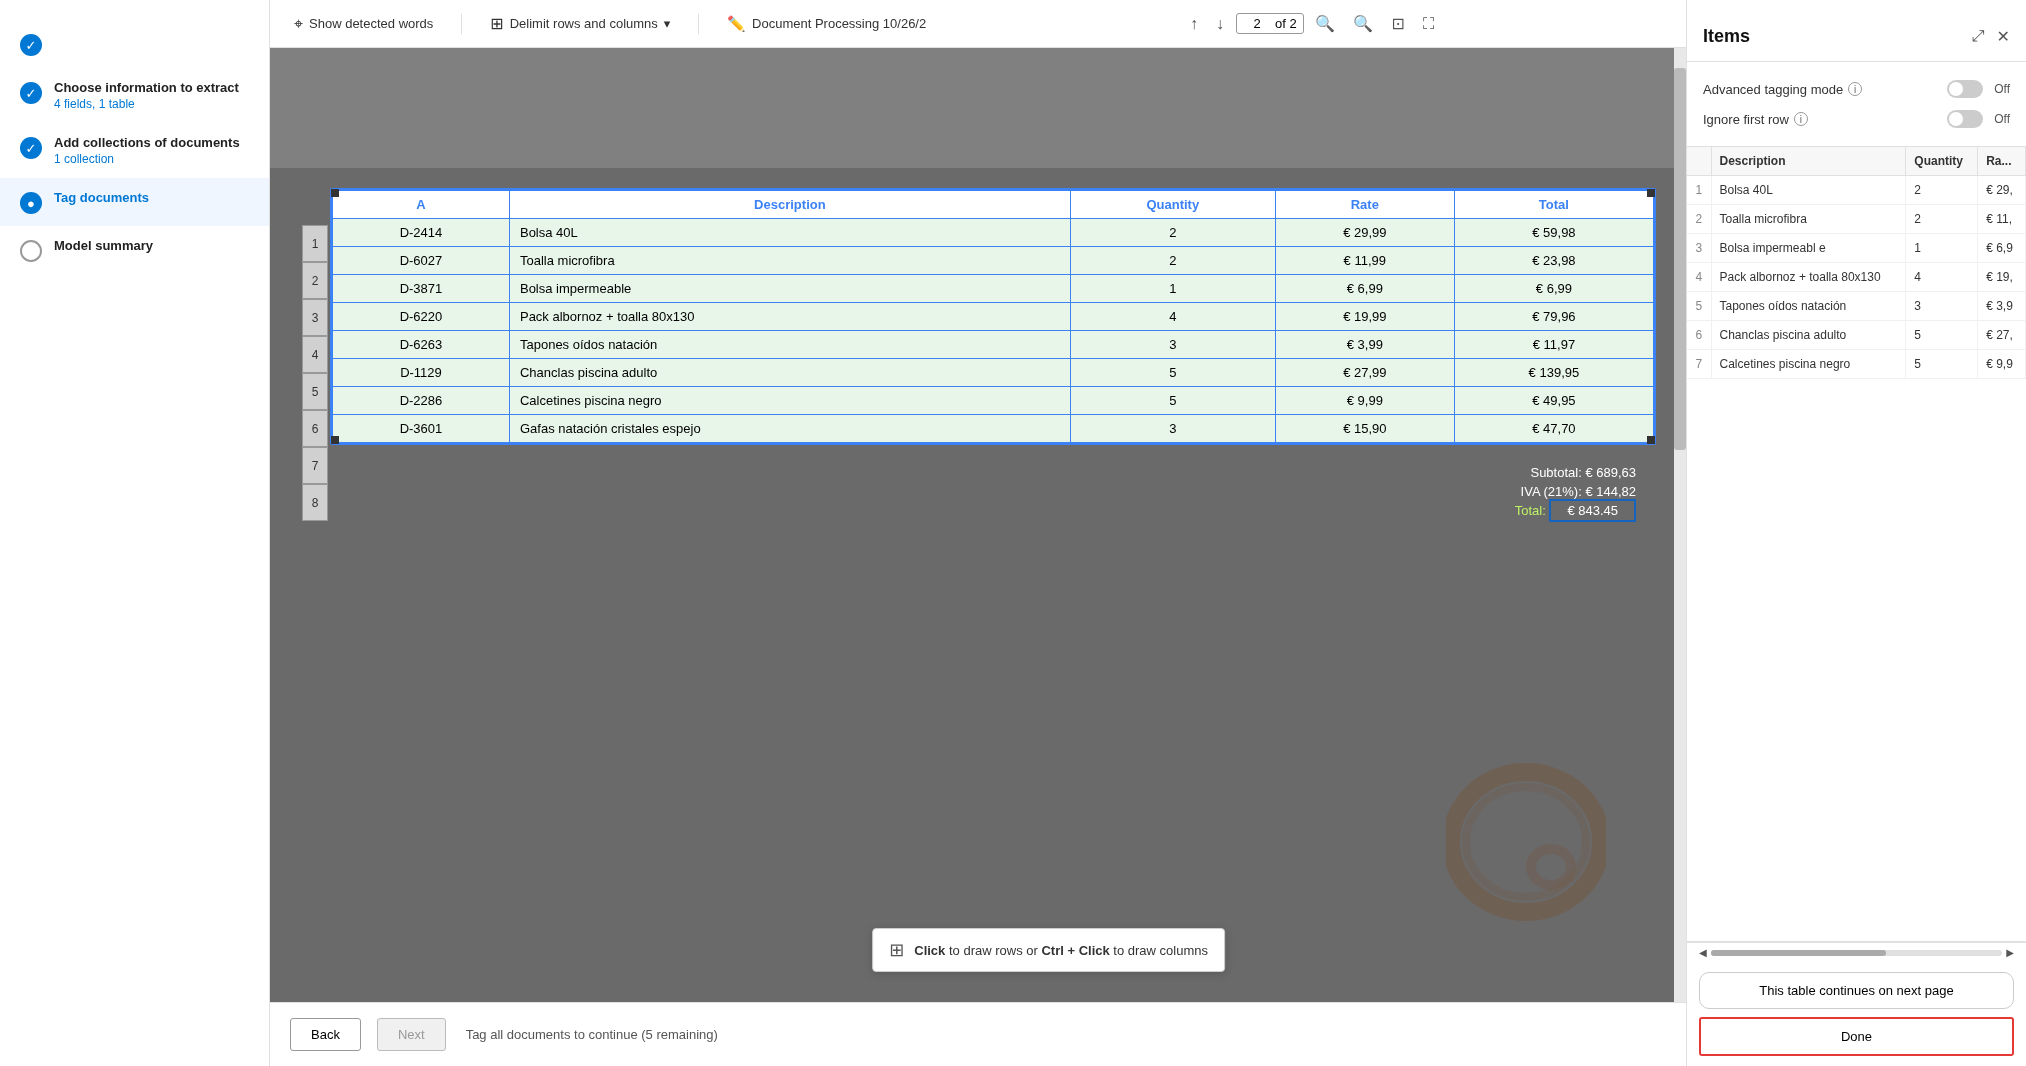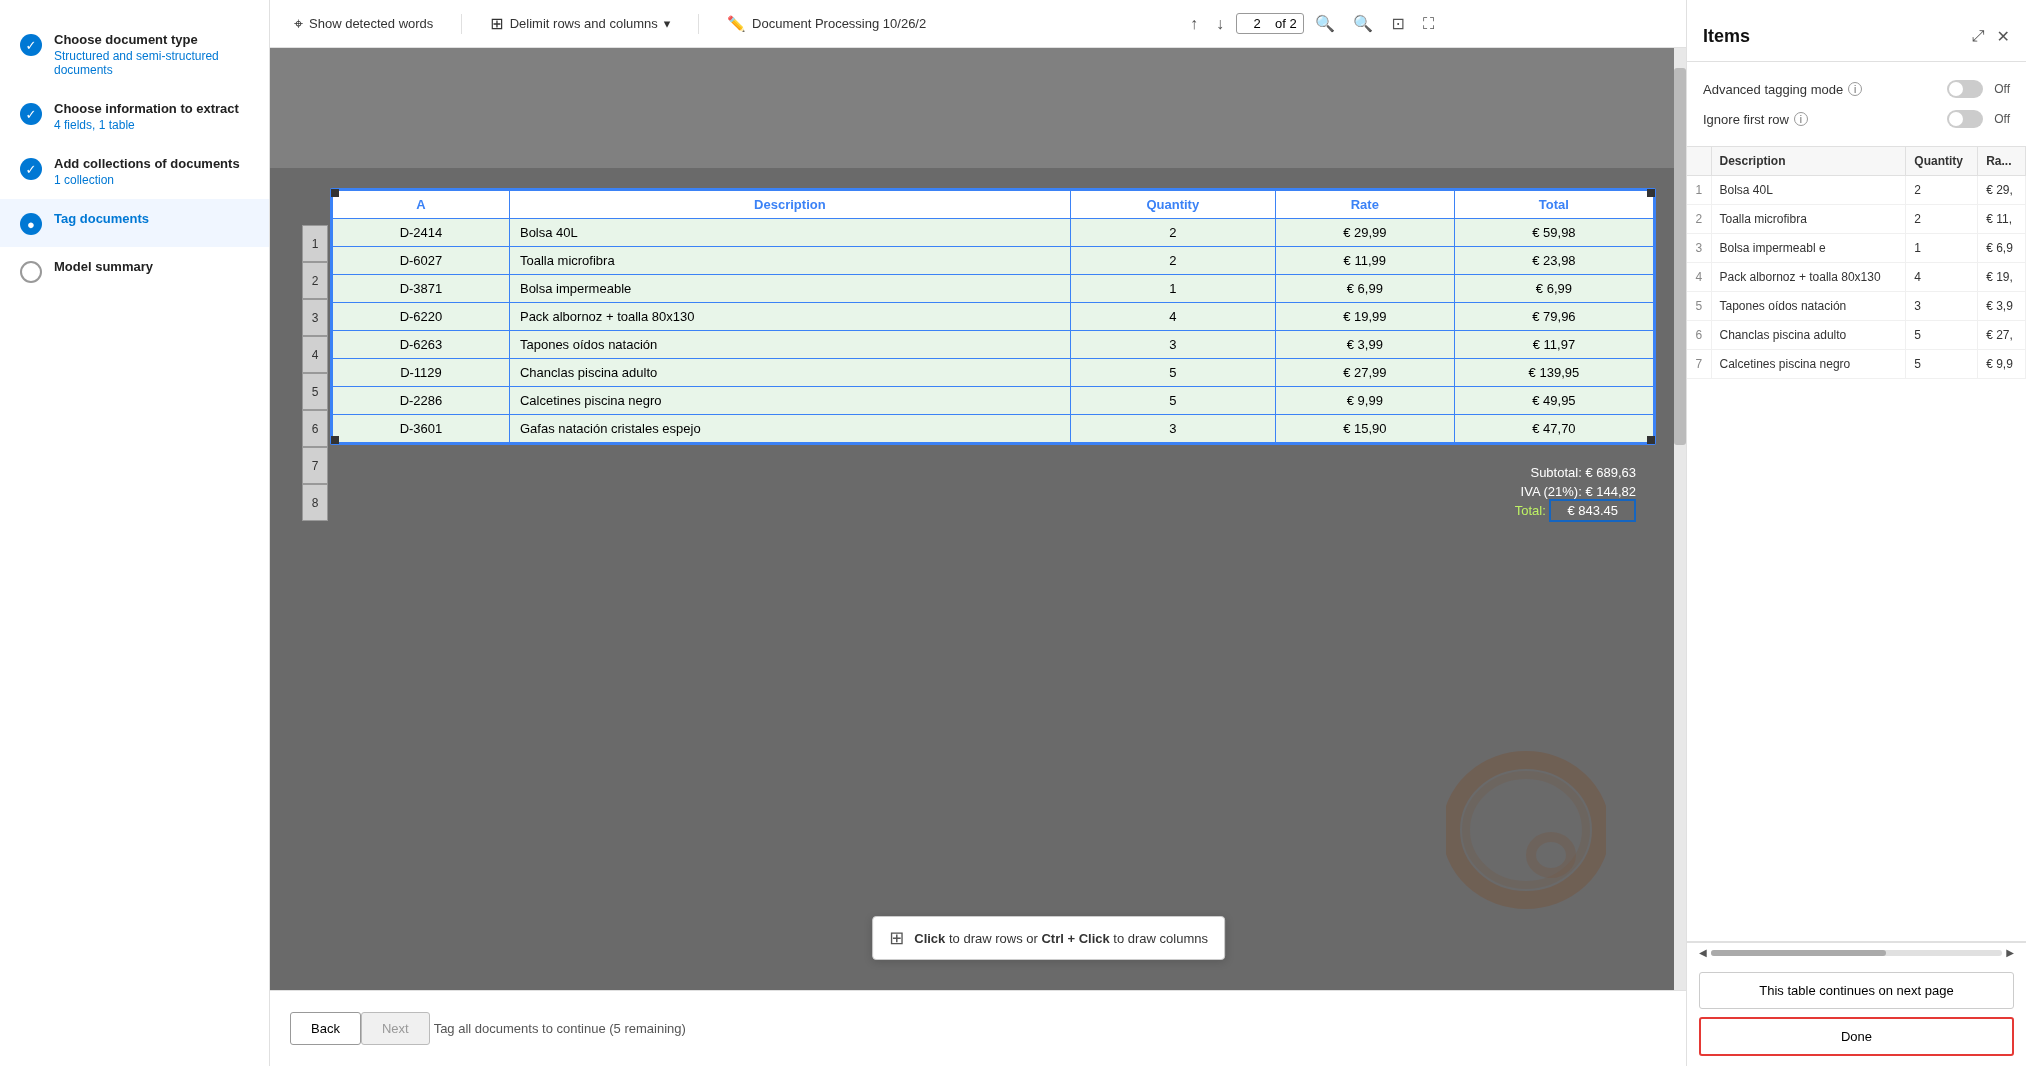--- a/index.html
+++ b/index.html
@@ -242,21 +242,22 @@
       z-index: 20;
     }
 
     
     .bottom-bar {
       background: #fff;
       border-top: 1px solid #e0e0e0;
       display: flex;
       align-items: center;
       padding: 12px 20px;
-      height: 76px;
+      gap: 16px;
+      height: 64px;
     }
     .btn-back {
       border: 1px solid #999;
       background: #fff;
       padding: 8px 20px;
       border-radius: 3px;
       cursor: pointer;
       font-size: 13px;
     }
     .btn-next {
@@ -426,21 +427,21 @@
       flex-direction: column;
       gap: 8px;
     }
     .btn-continues {
       border: 1px solid #ccc;
       background: #fff;
       padding: 10px;
       text-align: center;
       cursor: pointer;
       font-size: 13px;
-      border-radius: 3px;
+      border-radius: 10px;
     }
     .btn-done {
       border: 2px solid #e53935;
       background: #fff;
       padding: 10px;
       text-align: center;
       cursor: pointer;
       font-size: 13px;
       border-radius: 3px;
       font-weight: 500;
@@ -473,24 +474,20 @@
       pointer-events: none;
     }
   </style>
 </head>
 <body>
 
 <div class="sidebar">
 
   <div class="sidebar-step">
     <div class="step-icon completed">✓</div>
-    <div class="step-content">
-      <div class="step-title">Choose document type</div>
-      <div class="step-subtitle">Structured and semi-structured documents</div>
-    </div>
   </div>
 
   <div class="sidebar-step">
     <div class="step-icon completed">✓</div>
     <div class="step-content">
       <div class="step-title">Choose information to extract</div>
       <div class="step-subtitle">4 fields, 1 table</div>
     </div>
   </div>
 

